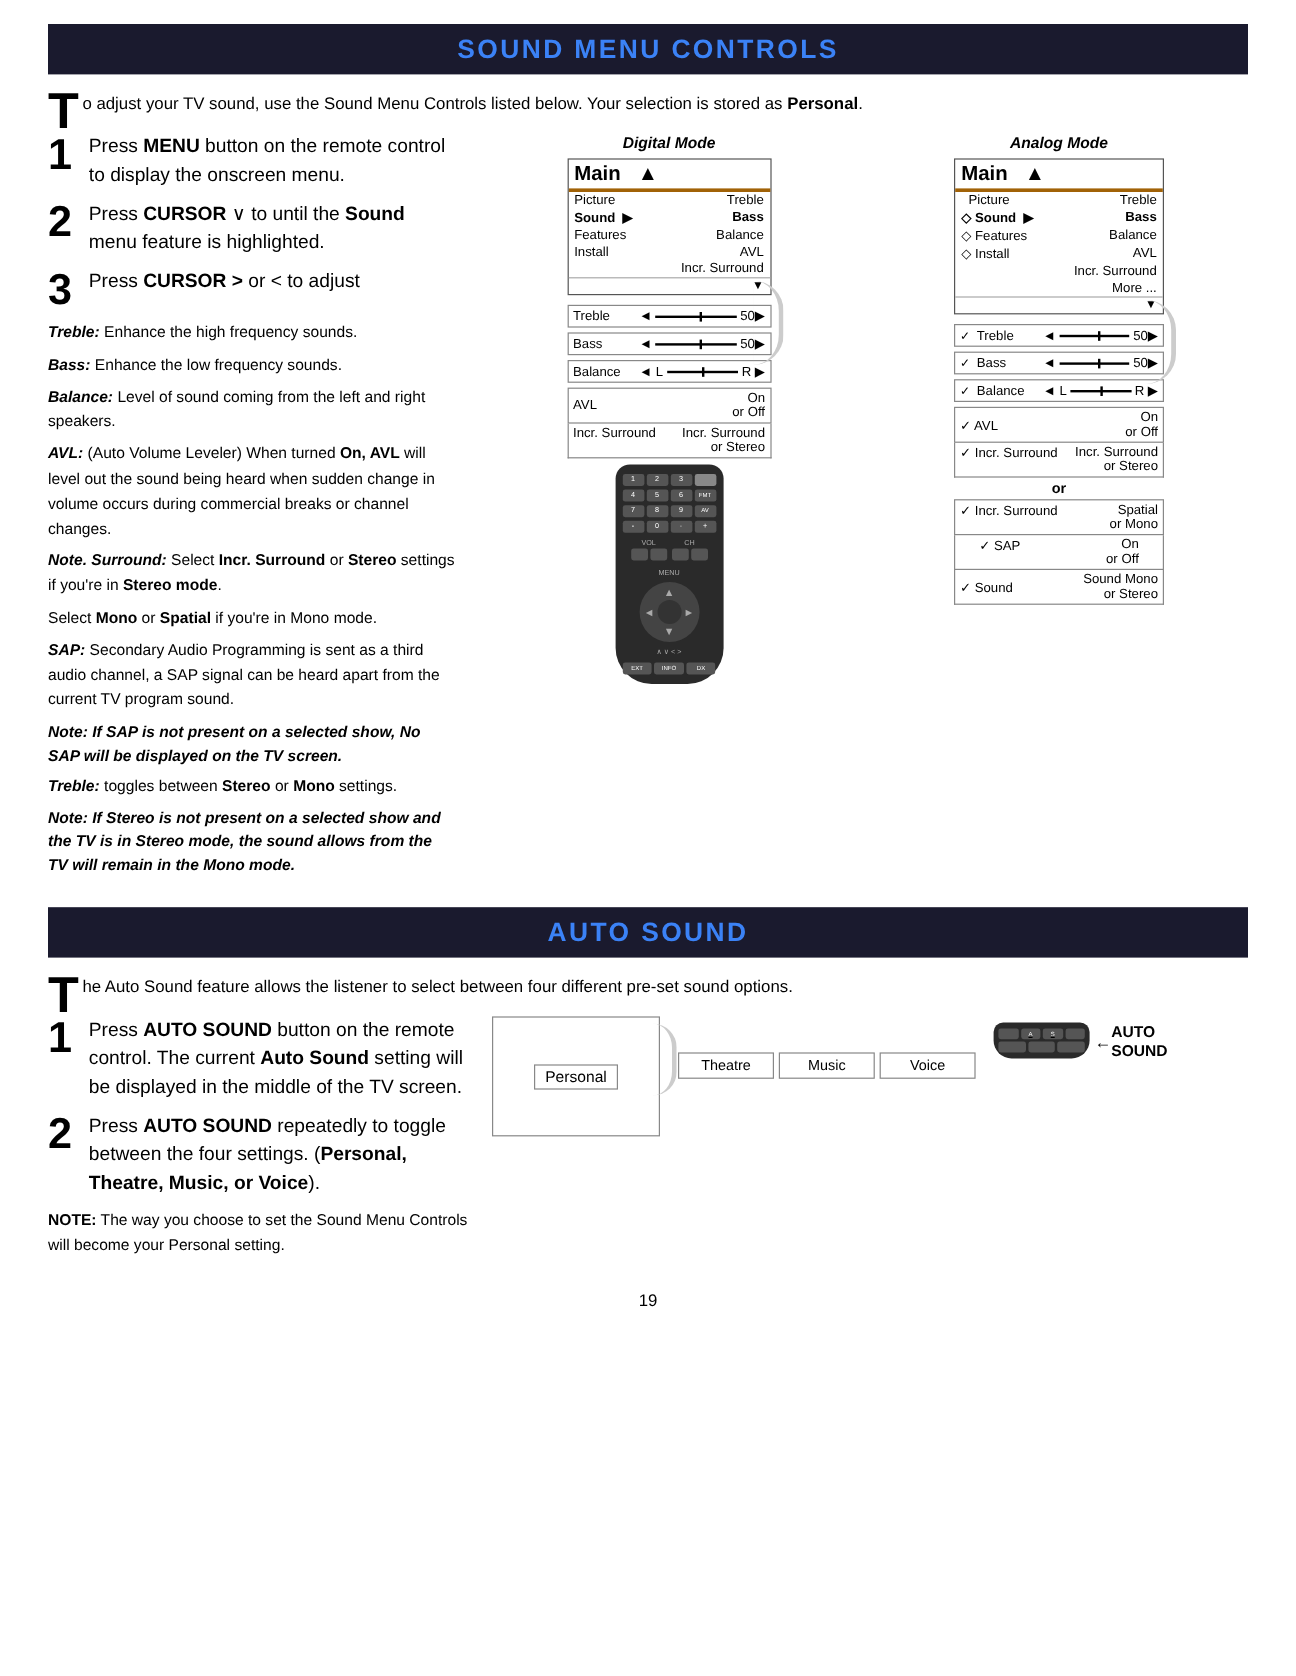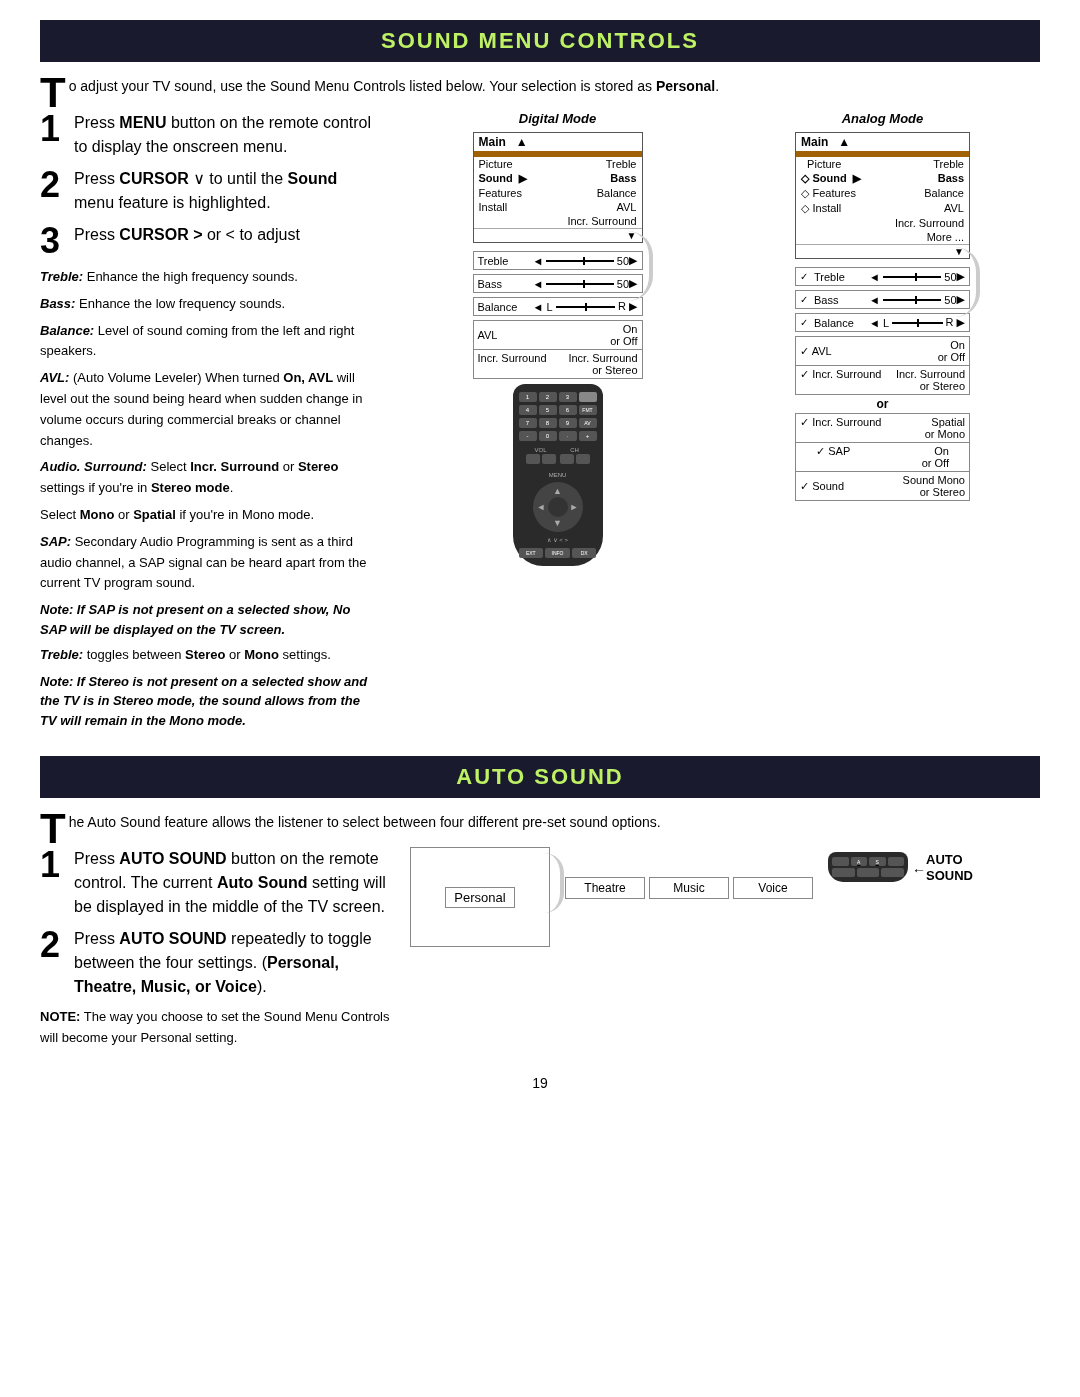--- a/index.html
+++ b/index.html
@@ -8,21 +8,21 @@
       min-height: 1397px;
       background: #fff;
       font-family: Arial, Helvetica, sans-serif;
       font-size: 14px;
       color: #000;
       padding: 20px 40px;
     }
 
     .section-header {
       background: #1a1a2e;
-      color: #bef264;
+      color: #3b82f6;
       text-align: center;
       padding: 8px 0;
       font-size: 22px;
       font-weight: bold;
       letter-spacing: 2px;
       margin-bottom: 14px;
     }
 
     .intro-text {
       font-size: 14px;
@@ -109,24 +109,24 @@
 
     .menu-box {
       border: 1.5px solid #555;
       width: 170px;
       font-size: 11px;
       background: #fff;
       margin-bottom: 8px;
     }
 
     .menu-header {
-      border-bottom: 6px solid #a16207;
+      border-bottom: 3px solid #a16207;
       padding: 2px 5px;
       font-weight: bold;
-      font-size: 12px;
+      font-size: 17px;
     }
 
     .menu-row {
       display: flex;
       justify-content: space-between;
       padding: 1px 5px;
       font-size: 11px;
     }
 
     .menu-row.selected {
@@ -396,21 +396,21 @@
 
       <div class="step-row">
         <div class="step-num">3</div>
         <div class="step-text">Press <b>CURSOR &gt;</b> or  &lt; to adjust</div>
       </div>
 
       <div class="extra-text"><i><b>Treble:</b></i> Enhance the high frequency sounds.</div>
       <div class="extra-text"><i><b>Bass:</b></i>  Enhance the low frequency sounds.</div>
       <div class="extra-text"><i><b>Balance:</b></i>  Level of sound coming from the left and right speakers.</div>
       <div class="extra-text"><i><b>AVL:</b></i> (Auto Volume Leveler)  When turned <b>On, AVL</b> will level out the sound being heard when sudden change in volume occurs during commercial breaks or channel changes.</div>
-      <div class="extra-text"><i><b>Audio. Surround:</b></i>  Select <b>Incr. Surround</b> or <b>Stereo</b> settings if you're in <b>Stereo mode</b>.</div>
+      <div class="extra-text"><i><b>Note. Surround:</b></i>  Select <b>Incr. Surround</b> or <b>Stereo</b> settings if you're in <b>Stereo mode</b>.</div>
       <div class="extra-text">Select <b>Mono</b> or <b>Spatial</b> if you're in Mono mode.</div>
       <div class="extra-text"><i><b>SAP:</b></i>  Secondary Audio Programming is sent as a third audio channel, a SAP signal can be heard apart from the current TV program sound.</div>
 
       <div class="note-text">Note: If SAP is not present on a selected show, No SAP will be displayed on the TV screen.</div>
       <div class="extra-text"><i><b>Treble:</b></i> toggles between <b>Stereo</b> or <b>Mono</b> settings.</div>
       <div class="note-text">Note: If Stereo is not present on a selected show and the TV is in Stereo mode, the sound allows from the TV will remain in the Mono mode.</div>
     </div>
 
     <div class="right-diagrams">
 

